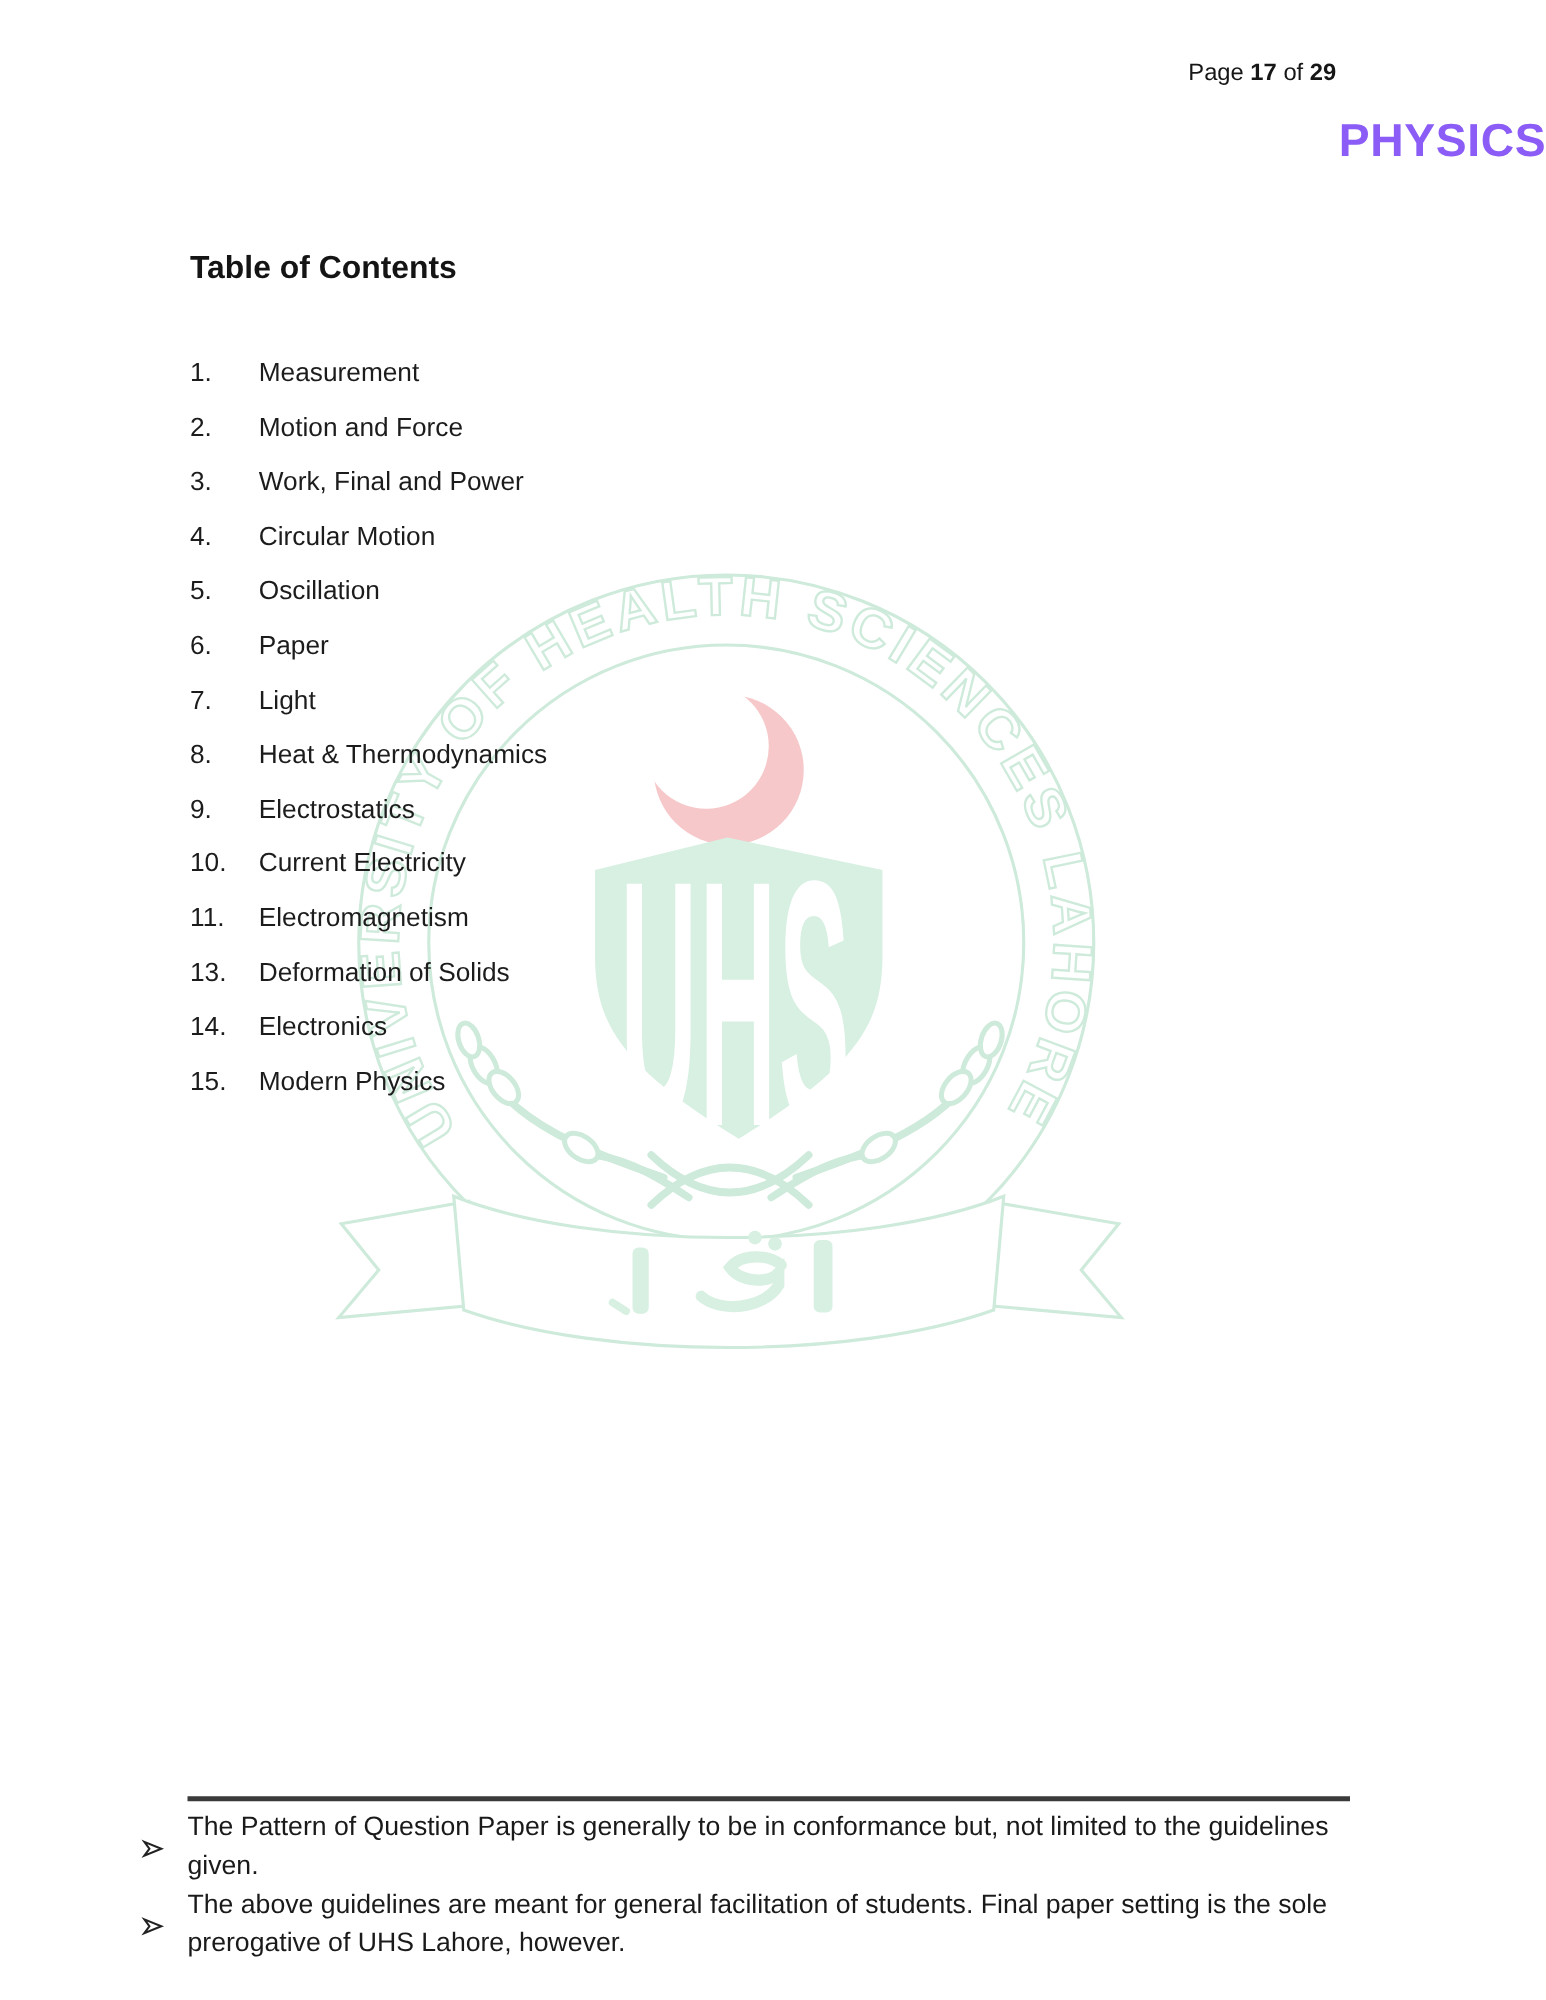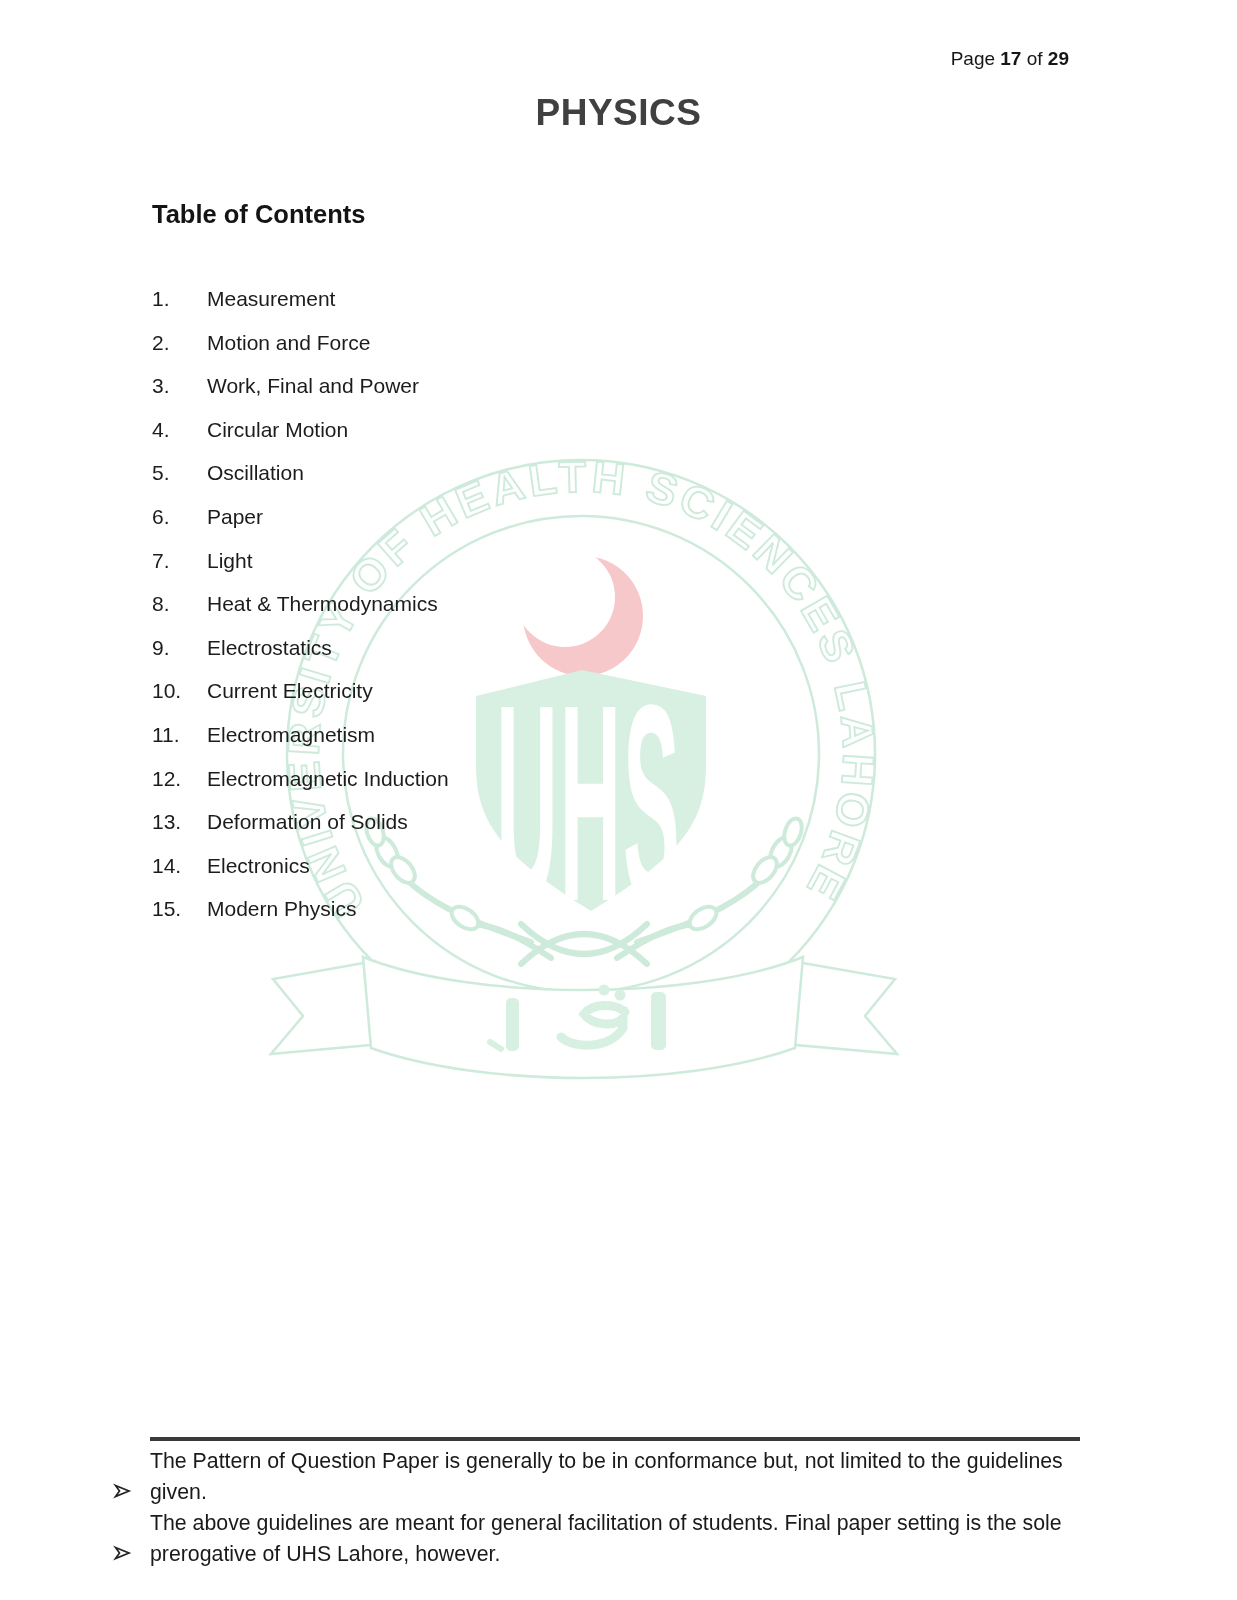--- a/index.html
+++ b/index.html
@@ -27,41 +27,41 @@
     fill:none;stroke:var(--wm-line);stroke-width:1.8px;
     letter-spacing:4px;
   }
   
   .layer{position:absolute;z-index:1;}
   .pagenum{
     top:48px;right:168px;font-size:19px;color:#161616;
   }
   .pagenum b{font-weight:700;}
   .title{
-    top:92px;left:0;width:100%;text-align:center;
-    font-size:37px;font-weight:700;color:#404040;letter-spacing:0.5px;
+    top:92px;left:0;width:100%;text-align:right;
+    font-size:37px;font-weight:700;color:#8b5cf6;letter-spacing:0.5px;
   }
   .toc-heading{
     top:200px;left:152px;font-size:25.5px;font-weight:700;color:#141414;text-align:right;
   }
   .toc{
     top:287px;left:152px;list-style:none;font-size:21px;color:#1c1c1c;
   }
   .toc li{
     height:43.6px;display:flex;align-items:flex-start;
   }
   .toc .n{width:55px;flex:0 0 55px;}
   
   .footer{
     top:1437px;left:113px;width:985px;font-size:21.3px;line-height:31px;color:#1a1a1a;
   }
   .footer .hr{
     margin-left:37px;width:930px;height:3.5px;background:#3a3a3a;margin-bottom:5px;
   }
-  .fnote{display:flex;align-items:flex-end;}
+  .fnote{display:flex;align-items:center;}
   .fnote .arrow{flex:0 0 37px;padding-top:7px;}
   .fnote .btext{max-width:940px;}
 </style>
 </head>
 <body>
 
 <div class="page">
 
   <svg class="watermark" viewBox="0 0 642 632" aria-hidden="true">
 
@@ -167,24 +167,20 @@
         <span class="n">9.</span>
         <span>Electrostatics</span>
       </li>
     <li>
         <span class="n">10.</span>
         <span>Current Electricity</span>
       </li>
     <li>
         <span class="n">11.</span>
         <span>Electromagnetism</span>
-      </li>
-    <li>
-        <span class="n">12.</span>
-        <span>Electromagnetic Induction</span>
       </li>
     <li>
         <span class="n">13.</span>
         <span>Deformation of Solids</span>
       </li>
     <li>
         <span class="n">14.</span>
         <span>Electronics</span>
       </li>
     <li>

